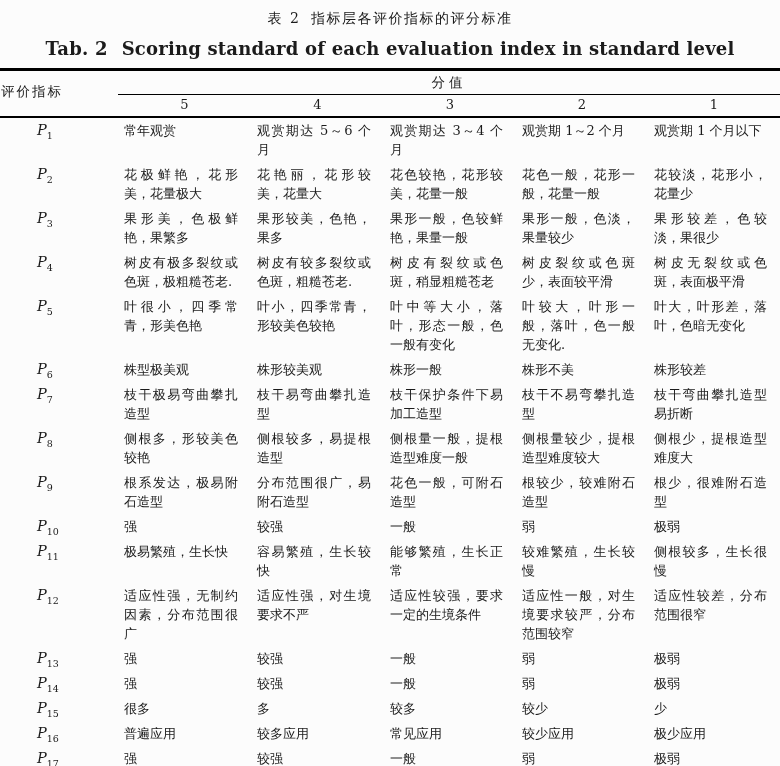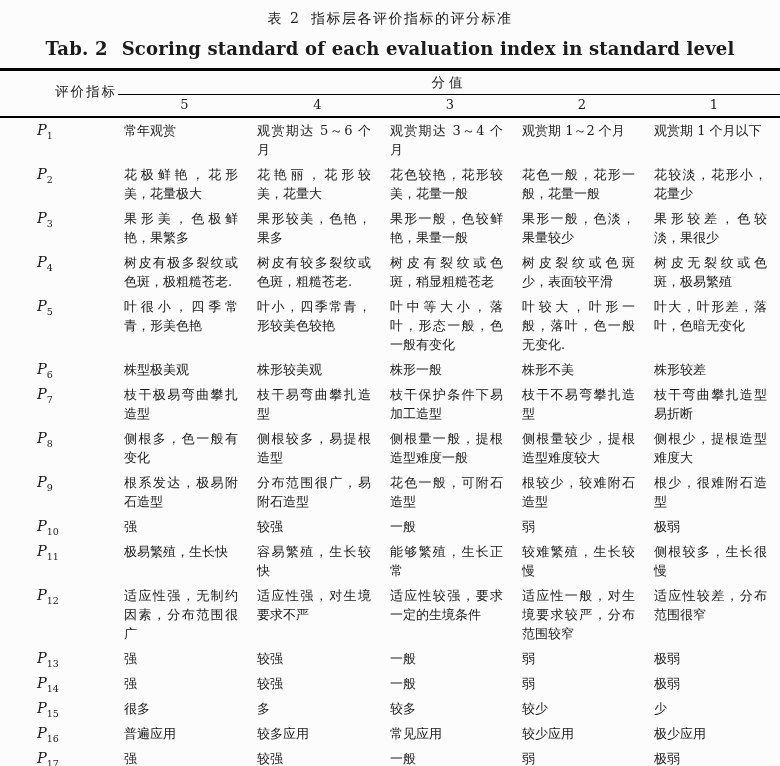--- a/index.html
+++ b/index.html
@@ -39,21 +39,21 @@
     border-top: 3px solid #000;
     border-bottom: 3px solid #000;
   }
   thead { border-bottom: 2px solid #000; }
   thead th {
     font-weight: normal;
     font-size: 13.5px;
   }
   th.index-header {
     vertical-align: middle;
-    text-align: right;
+    text-align: left;
     letter-spacing: 2px;
     padding-bottom: 4px;
   }
   th.score-header {
     letter-spacing: 4px;
     padding: 3px 0 2px 0;
     border-bottom: 1.5px solid #000;
   }
   tr.num-row th {
     text-align: center;
@@ -138,21 +138,21 @@
           <td>果形一般，色较鲜艳，果量一般</td>
           <td>果形一般，色淡，果量较少</td>
           <td>果形较差，色较淡，果很少</td>
         </tr>
         <tr>
           <td class="label"><i>P</i><sub>4</sub></td>
           <td>树皮有极多裂纹或色斑，极粗糙苍老.</td>
           <td>树皮有较多裂纹或色斑，粗糙苍老.</td>
           <td>树皮有裂纹或色斑，稍显粗糙苍老</td>
           <td>树皮裂纹或色斑少，表面较平滑</td>
-          <td>树皮无裂纹或色斑，极易繁殖</td>
+          <td>树皮无裂纹或色斑，表面极平滑</td>
         </tr>
         <tr>
           <td class="label"><i>P</i><sub>5</sub></td>
           <td>叶很小，四季常青，形美色艳</td>
           <td>叶小，四季常青，形较美色较艳</td>
           <td>叶中等大小，落叶，形态一般，色一般有变化</td>
           <td>叶较大，叶形一般，落叶，色一般无变化.</td>
           <td>叶大，叶形差，落叶，色暗无变化</td>
         </tr>
         <tr>
@@ -166,21 +166,21 @@
         <tr>
           <td class="label"><i>P</i><sub>7</sub></td>
           <td>枝干极易弯曲攀扎造型</td>
           <td>枝干易弯曲攀扎造型</td>
           <td>枝干保护条件下易加工造型</td>
           <td>枝干不易弯攀扎造型</td>
           <td>枝干弯曲攀扎造型易折断</td>
         </tr>
         <tr>
           <td class="label"><i>P</i><sub>8</sub></td>
-          <td>侧根多，色一般有变化</td>
+          <td>侧根多，形较美色较艳</td>
           <td>侧根较多，易提根造型</td>
           <td>侧根量一般，提根造型难度一般</td>
           <td>侧根量较少，提根造型难度较大</td>
           <td>侧根少，提根造型难度大</td>
         </tr>
         <tr>
           <td class="label"><i>P</i><sub>9</sub></td>
           <td>根系发达，极易附石造型</td>
           <td>分布范围很广，易附石造型</td>
           <td>花色一般，可附石造型</td>

